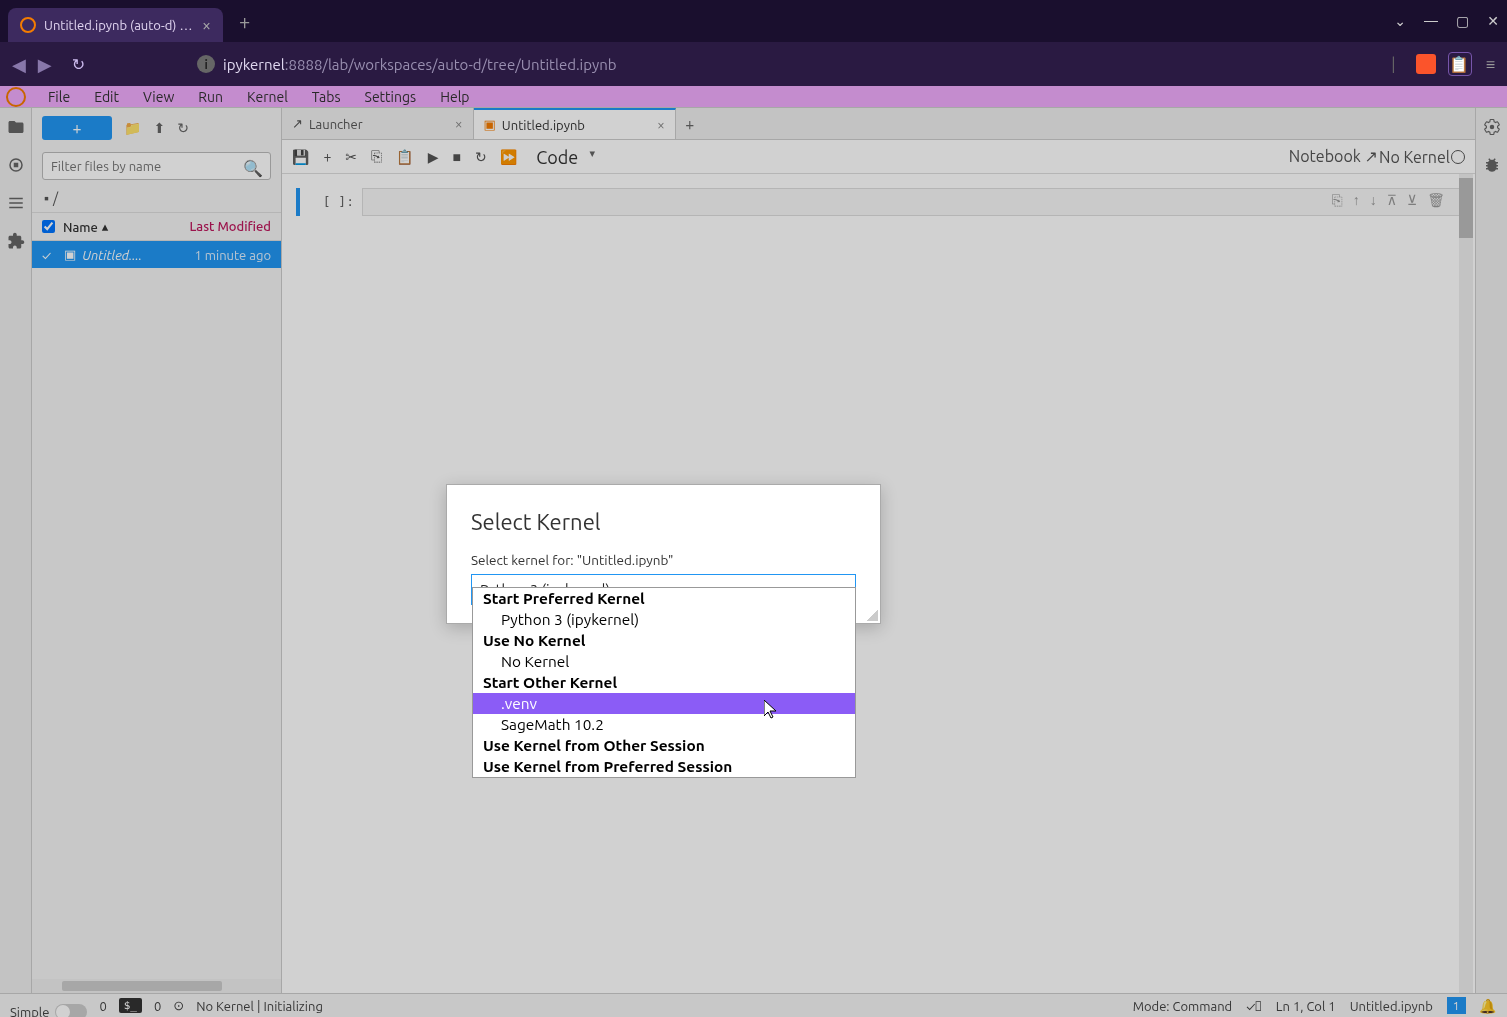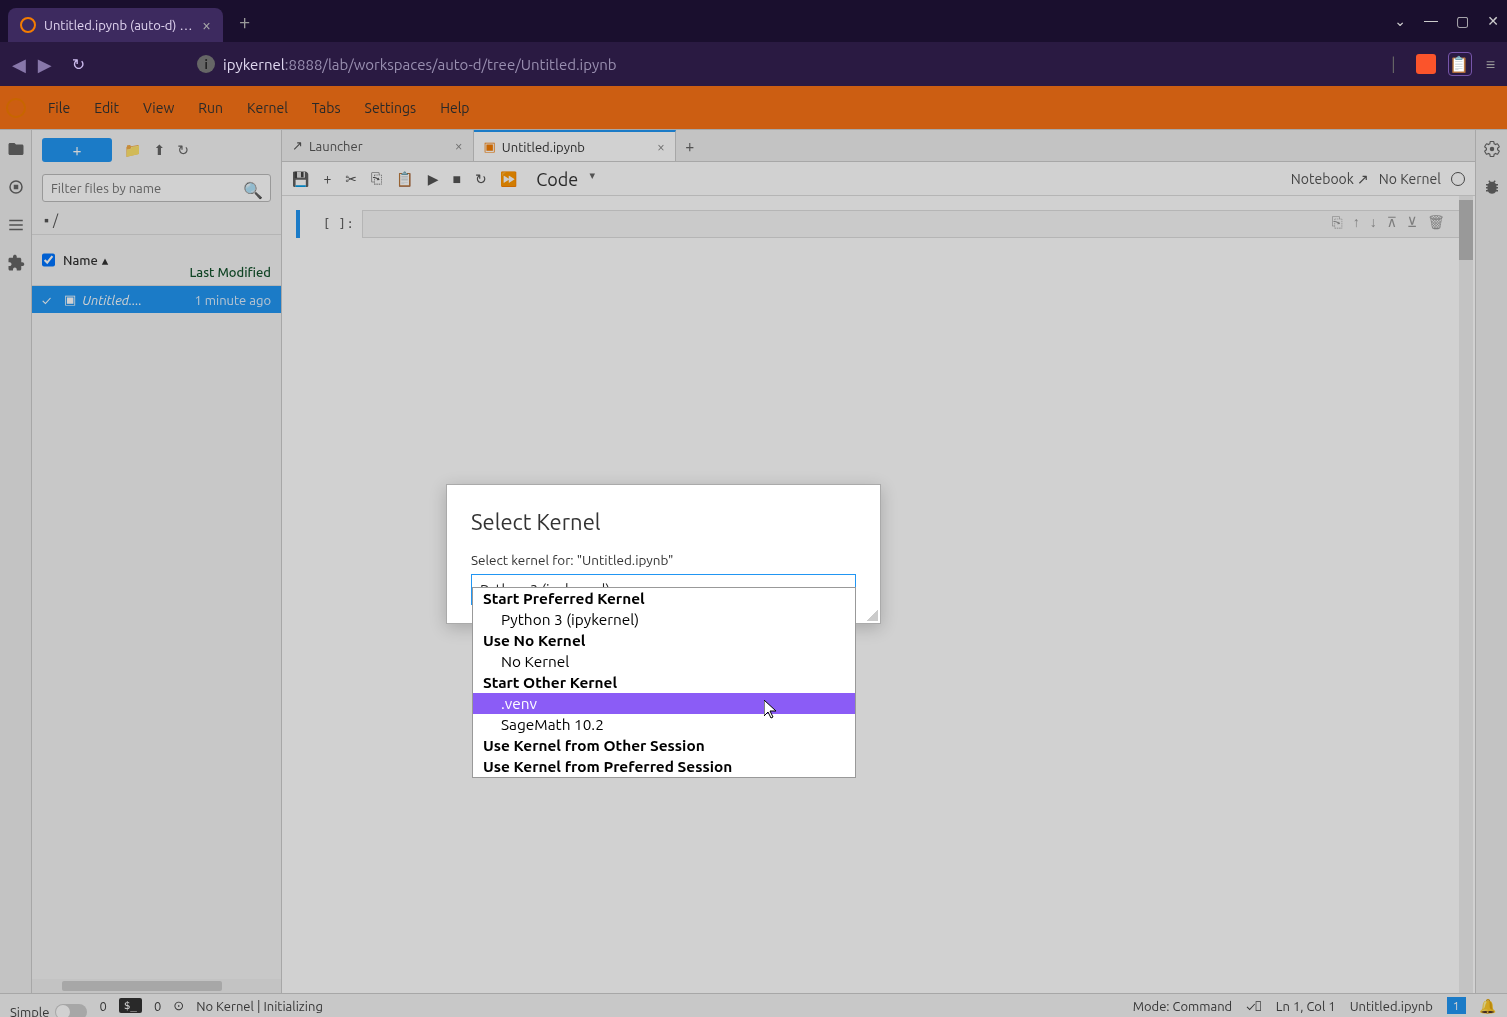--- a/index.html
+++ b/index.html
@@ -21,56 +21,56 @@
 .url-host { color: #e0d8f0; }
 .url-path { color: #998fb0; }
 .url-info { width: 18px; height: 18px; background: #666; border-radius: 50%; display: flex; align-items: center; justify-content: center; color: #222; font-size: 12px; font-weight: bold; }
 .brave-icon { width: 20px; height: 20px; background: #fb542b; border-radius: 3px; margin-left: 8px; }
 .toolbar-right { display: flex; gap: 14px; color: #999; align-items: center; }
 .toolbar-right span { cursor: pointer; }
 .paste-icon { width: 24px; height: 24px; border: 1px solid #7755aa; border-radius: 4px; display: flex; align-items: center; justify-content: center; color: #aa88dd; }
 
 
 .jlab { background: #e8e8e8; height: 931px; display: flex; flex-direction: column; position: relative; }
-.jlab-menubar { height: 44px; background: #f97316; border-bottom: 1px solid #ccc; display: flex; align-items: center; padding: 0 6px; gap: 4px; }
+.jlab-menubar { height: 22px; background: #f0abfc; border-bottom: 1px solid #ccc; display: flex; align-items: center; padding: 0 6px; gap: 4px; }
 .jlab-logo { width: 20px; height: 20px; border: 2px solid #f57c00; border-radius: 50%; margin-right: 8px; }
 .menu-item { padding: 4px 10px; font-size: 14px; color: #333; cursor: pointer; }
 .jlab-body { flex: 1; display: flex; min-height: 0; }
 .jlab-leftbar { width: 32px; background: #eee; border-right: 1px solid #ccc; display: flex; flex-direction: column; align-items: center; padding-top: 10px; gap: 20px; }
 .jlab-leftbar svg { width: 18px; height: 18px; fill: #666; cursor: pointer; }
 .jlab-filepanel { width: 250px; background: #f5f5f5; border-right: 1px solid #ccc; display: flex; flex-direction: column; }
 .fp-toolbar { display: flex; align-items: center; padding: 8px 10px; gap: 12px; }
 .fp-newbtn { background: #2196f3; color: #fff; border: none; width: 70px; height: 24px; border-radius: 3px; font-size: 16px; cursor: pointer; }
 .fp-iconbtn { color: #666; cursor: pointer; font-size: 14px; }
 .fp-filter { margin: 4px 10px; position: relative; }
 .fp-filter input { width: 100%; padding: 6px 28px 6px 8px; border: 1px solid #bbb; border-radius: 3px; font-size: 13px; }
 .fp-filter-icon { position: absolute; right: 8px; top: 7px; color: #888; }
 .fp-breadcrumb { padding: 6px 12px; color: #555; font-size: 14px; display: flex; align-items: center; gap: 4px; }
 .fp-header { display: flex; padding: 6px 10px; border-top: 1px solid #ddd; border-bottom: 1px solid #ddd; font-size: 13px; color: #333; font-weight: 500; }
 .fp-header input[type=checkbox] { margin-right: 8px; }
 .fp-hname { flex: 1; display: flex; align-items: center; gap: 4px; }
-.fp-hmod { color: #14532d; margin-top: 24px; }
+.fp-hmod { color: #be185d; }
 .fp-row { display: flex; align-items: center; padding: 6px 10px; font-size: 13px; background: #2196f3; color: #fff; }
 .fp-row-check { color: #fff; margin-right: 8px; width: 14px; }
 .fp-row-icon { margin-right: 6px; }
 .fp-row-name { flex: 1; white-space: nowrap; overflow: hidden; text-overflow: ellipsis; font-style: italic; }
 .fp-row-mod { color: #e0f0ff; }
 
 .jlab-main { flex: 1; display: flex; flex-direction: column; background: #eee; min-width: 0; position: relative; }
 .tabbar { height: 32px; display: flex; border-bottom: 1px solid #ccc; background: #eee; }
 .tab { display: flex; align-items: center; padding: 0 10px; gap: 6px; border-right: 1px solid #ccc; font-size: 13px; color: #555; cursor: pointer; background: #f0f0f0; }
 .tab.active { border-top: 2px solid #2196f3; background: #fff; color: #333; }
 .tab-close { color: #888; font-size: 14px; }
 .tab-add { width: 28px; display: flex; align-items: center; justify-content: center; color: #666; font-size: 16px; cursor: pointer; }
 .nb-toolbar { height: 34px; background: #fff; border-bottom: 1px solid #ddd; display: flex; align-items: center; padding: 0 10px; gap: 14px; }
 .nb-toolbar .tbtn { color: #555; cursor: pointer; font-size: 14px; }
 .nb-celltype { border: none; background: transparent; font-size: 18px; color: #333; padding: 2px 20px 2px 4px; cursor: pointer; appearance: none; position: relative; }
 .celltype-wrap { position: relative; }
 .celltype-wrap::after { content: '▾'; position: absolute; right: 4px; top: 2px; color: #666; font-size: 11px; pointer-events: none; }
-.nb-toolbar-right { margin-left: auto; display: flex; align-items: center; gap: 10px; color: #555; font-size: 14px; }
+.nb-toolbar-right { margin-left: auto; display: flex; align-items: center; gap: 1px; color: #555; font-size: 16px; }
 .nb-kernel-circle { width: 14px; height: 14px; border: 1.5px solid #555; border-radius: 50%; }
 .nb-content { flex: 1; background: #fff; padding: 14px; position: relative; overflow: hidden; }
 .cell { display: flex; gap: 8px; border-left: 4px solid #2196f3; padding-left: 4px; }
 .cell-prompt { color: #666; font-family: monospace; font-size: 13px; padding-top: 6px; width: 50px; text-align: right; }
 .cell-input { flex: 1; background: #f7f7f7; border: 1px solid #ddd; min-height: 28px; padding: 4px; }
 .cell-actions { display: flex; gap: 10px; margin-left: auto; color: #999; position: absolute; right: 30px; top: 18px; }
 .cell-actions span { cursor: pointer; font-size: 14px; }
 .nb-scrollbar { position: absolute; right: 2px; top: 0; width: 14px; height: 100%; background: #eee; }
 .nb-scroll-thumb { background: #bbb; height: 60px; margin-top: 4px; }
 

